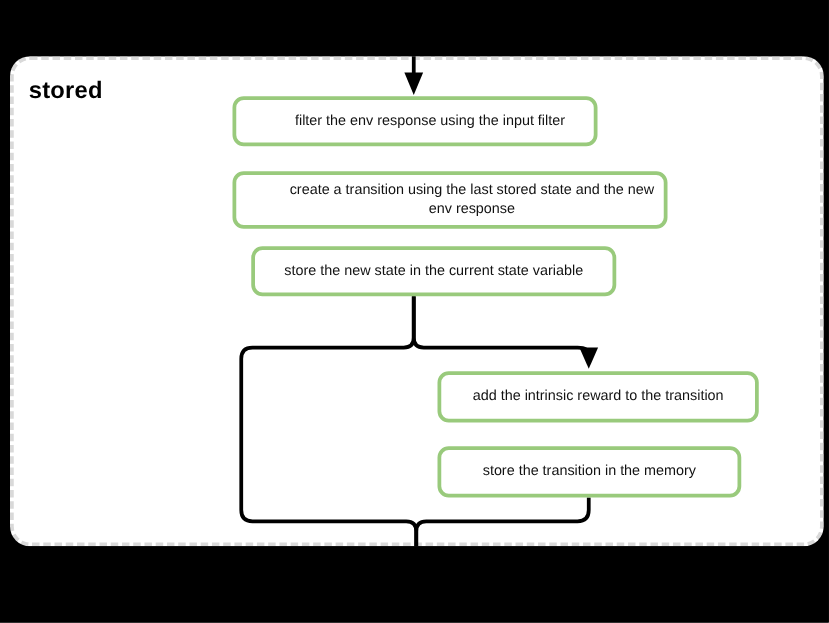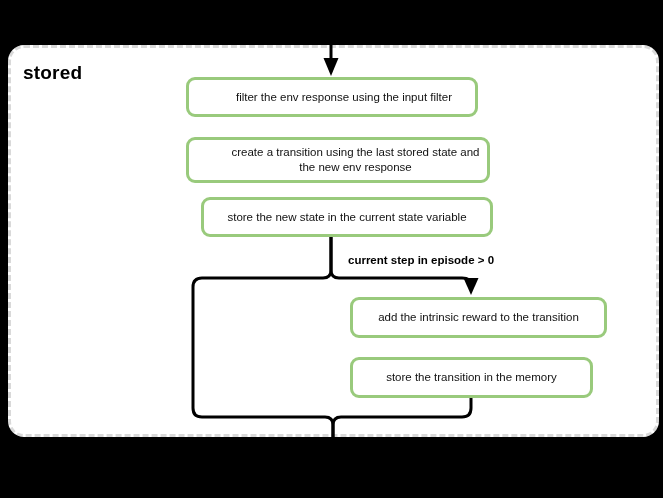--- a/index.html
+++ b/index.html
@@ -41,21 +41,21 @@
     display: flex;
     align-items: center;
     justify-content: center;
     text-align: center;
     font-size: 11.5px;
     line-height: 1.3;
     color: #111111;
     padding: 2px 6px;
   }
   .n1 { left: 186px; top: 77px;  width: 292px; height: 40px; padding-left: 30px; }
-  .n2 { left: 186px; top: 137px; width: 304px; height: 46px; padding-left: 41px; }
+  .n2 { left: 186px; top: 137px; width: 348px; height: 46px; padding-left: 41px; }
   .n3 { left: 186px; top: 197px; width: 292px; height: 40px; margin-left: 15px; }
   .n4 { left: 350px; top: 297px; width: 257px; height: 41px; }
   .n5 { left: 350px; top: 357px; width: 243px; height: 41px; }
   .condition-label {
     position: absolute;
     left: 348px; top: 254px;
     font-size: 11.5px;
     font-weight: bold;
     color: #000000;
     white-space: nowrap;
@@ -86,15 +86,14 @@
   <div class="node n1">filter the env response using the input filter</div>
 
   <div class="node n2">create a transition using the last stored state and the new env response</div>
 
   <div class="node n3">store the new state in the current state variable</div>
 
   <div class="node n4">add the intrinsic reward to the transition</div>
 
   <div class="node n5">store the transition in the memory</div>
 
-  <div class="condition-label">current step in episode &gt; 0</div>
 
 </div>
 
 </body></html>

